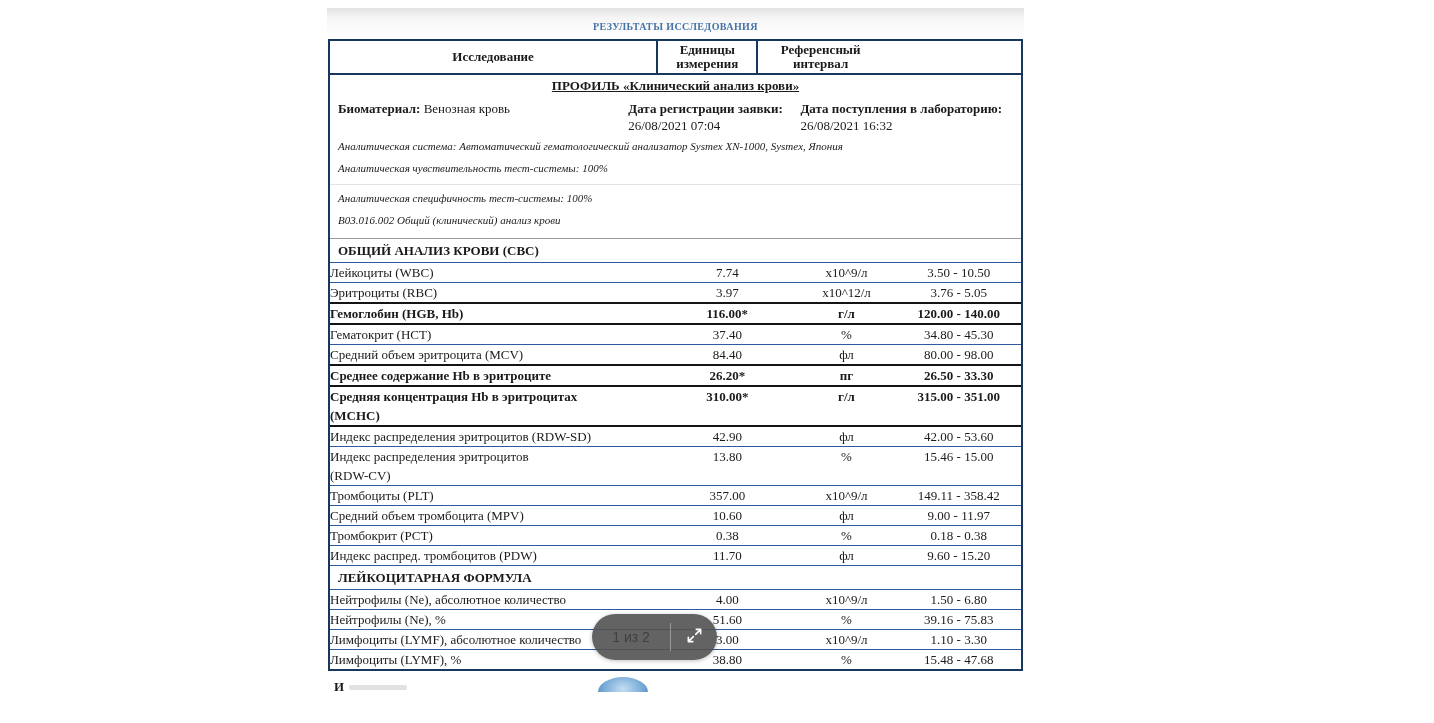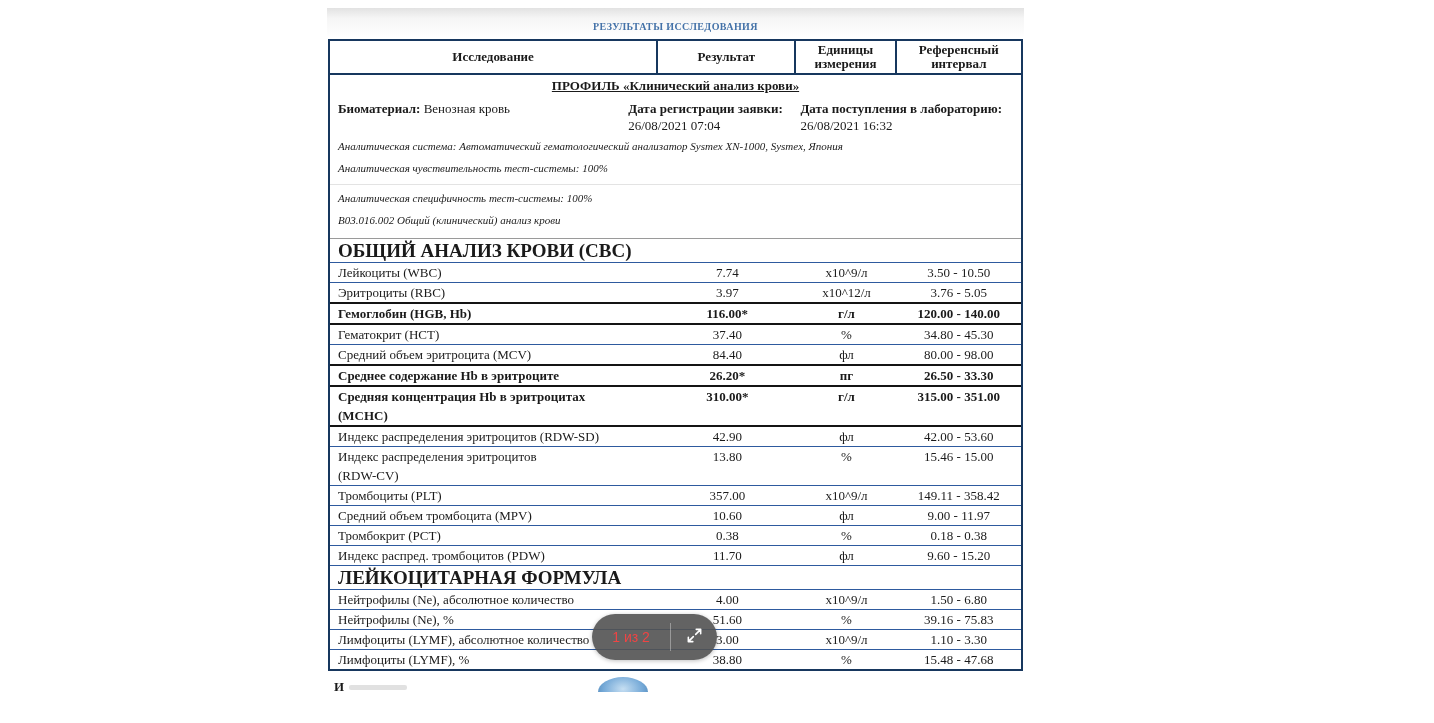--- a/index.html
+++ b/index.html
@@ -32,62 +32,61 @@
   .bval{font-weight:normal;}
 
   
   .notes{padding:3px 8px 2px;font-style:italic;font-size:11px;line-height:13px;}
   .note{margin:0 0 9px;}
   .note-divider{border-top:1px solid #e3e3e3;margin:0 -8px 7px;}
 
   
   .trow{display:flex;align-items:flex-start;font-size:13px;line-height:19px;box-sizing:border-box;}
   .c{box-sizing:border-box;padding:0 4px;}
-  .c.name{width:47.5%;text-align:left;padding-left:8px;}
+  .c.name{width:47.5%;text-align:left;padding-left:0;}
   .c.val{width:20%;text-align:center;}
   .c.unit{width:14.5%;text-align:center;}
   .c.ref{width:18%;text-align:center;}
   .name-l2{display:block;}
-  .trow.section{display:block;font-weight:bold;font-size:19px;line-height:21px;padding:1px 8px;}
+  .trow.section{display:block;font-weight:bold;font-size:13px;line-height:21px;padding:1px 8px;}
   .bold-row{font-weight:bold;}
   .bt-blue{border-top:1px solid #2e5a9e;}
   .bt-gray{border-top:1px solid #9a9a9a;}
   .bt-dark{border-top:2px solid #141414;}
   .bb-dark{border-bottom:2px solid #141414;}
 
   
   .footer-frag{position:absolute;left:7px;top:671px;font-weight:bold;font-size:13px;}
   .footer-smudge{position:absolute;left:22px;top:677px;width:58px;height:5px;
                  background:#c9c9c9;opacity:.55;border-radius:2px;}
   .logo-frag{position:absolute;left:271px;top:669px;width:50px;height:30px;border-radius:50%;
              background:radial-gradient(ellipse at 50% 40%, #bcd9f0 0%, #5e9bd1 55%, #3f7fb8 75%, rgba(255,255,255,0) 78%);
              opacity:.85;}
 
   
   .pager{position:absolute;left:592px;top:614px;width:125px;height:46px;border-radius:23px;
-         background:rgba(82,82,82,.9);display:flex;align-items:center;color:#ef4444;
+         background:rgba(82,82,82,.9);display:flex;align-items:center;color:#404040;
          box-shadow:0 1px 4px rgba(0,0,0,.25);}
   .pager-label{flex:1;text-align:center;font-family:"Liberation Sans",sans-serif;
                font-size:14px;user-select:none;}
   .pager-divider{width:1px;height:28px;background:rgba(255,255,255,.35);}
   .pager-expand{width:46px;display:flex;align-items:center;justify-content:center;cursor:pointer;}
 </style>
 </head>
 <body>
 
 <div class="stage">
   <div class="viewer">
 
     <div class="doc-title">РЕЗУЛЬТАТЫ ИССЛЕДОВАНИЯ</div>
 
     <div class="rtable">
 
       <div class="thead">
         <div class="th w1">Исследование</div>
-        <div class="th w2">Результат</div>
         <div class="th w3">Единицы измерения</div>
         <div class="th w4">Референсный интервал</div>
       </div>
 
       <div class="profile">
         <span>ПРОФИЛЬ «Клинический анализ крови»</span>
       </div>
 
       <div class="bio">
         <div class="bio-left">

